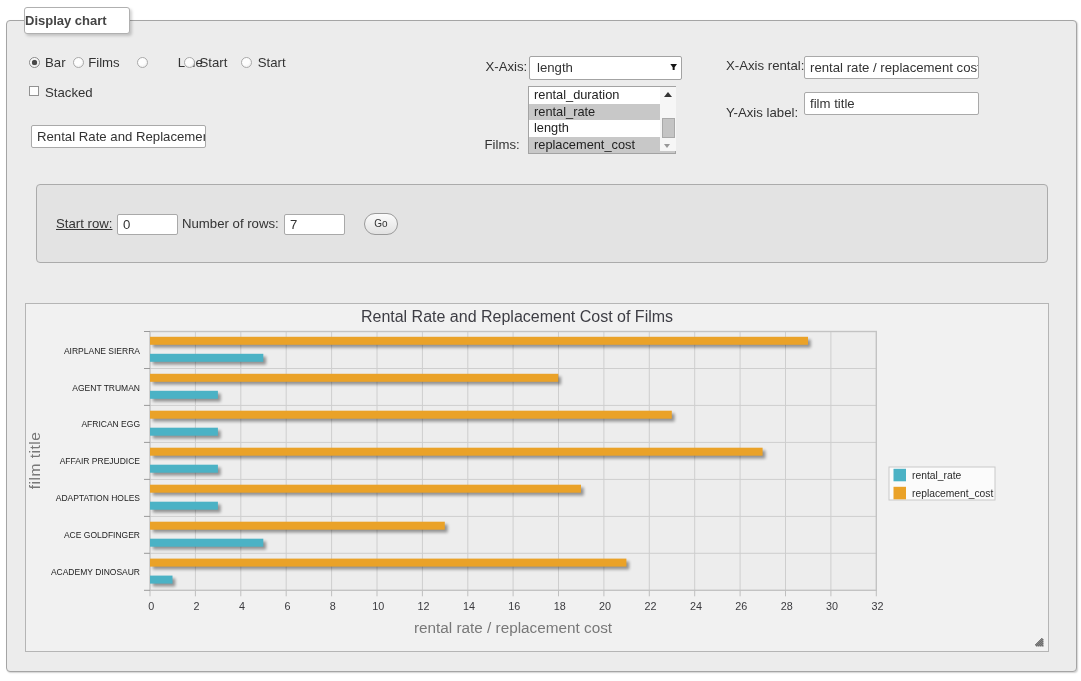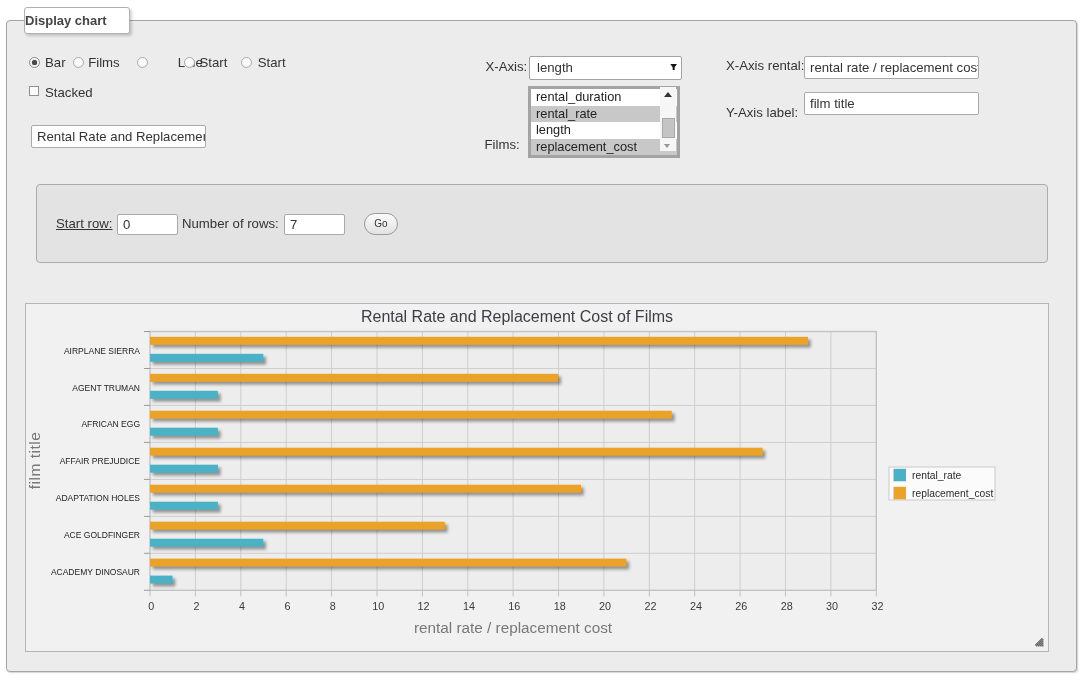--- a/index.html
+++ b/index.html
@@ -34,21 +34,21 @@
   <div class="inp" style="left:31px;top:125px;width:168px;height:21px;">Rental Rate and Replacement Cost of Films</div>
 
   <div class="lbl" style="left:485.5px;top:59.3px;">X-Axis:</div>
   <div class="abs" style="left:529px;top:56px;width:151px;height:22px;background:#fff;border:1px solid #a3a3a3;border-radius:2px;"></div>
   <div class="lbl" style="left:537px;top:60px;">length</div>
   <svg class="abs" style="left:669.5px;top:64.4px;" width="8" height="7">
       <path d="M0.3,0 L7,0 L4.65,3.3 L4.65,6.1 L2.65,6.1 L2.65,3.3 Z" fill="#151515"></path>
     </svg>
 
   <div class="lbl" style="left:484.5px;top:136.5px;">Films:</div>
-  <div class="abs" style="left:528px;top:86px;width:146px;height:66px;background:#fff;border:3px solid #a3a3a3;overflow:hidden;">
+  <div class="abs" style="left:528px;top:86px;width:146px;height:66px;background:#fff;border:1px solid #a3a3a3;overflow:hidden;">
     <div class="opt">rental_duration</div>
     <div class="opt" style="background:#c8c8c8;">rental_rate</div>
     <div class="opt">length</div>
     <div class="opt" style="background:#c8c8c8;">replacement_cost</div>
   </div>
   <div class="abs" style="left:659.5px;top:87px;width:16px;height:64px;background:#f6f6f6;"></div>
   <div class="abs" style="left:663.5px;top:92px;width:0;height:0;border-left:4.2px solid transparent;border-right:4.2px solid transparent;border-bottom:5.4px solid #333;"></div>
   <div class="abs" style="left:662px;top:118px;width:11px;height:18px;background:#c4c4c4;border:1px solid #a9a9a9;"></div>
   <div class="abs" style="left:664px;top:143.5px;width:0;height:0;border-left:3.8px solid transparent;border-right:3.8px solid transparent;border-top:4.4px solid #979797;"></div>
 

